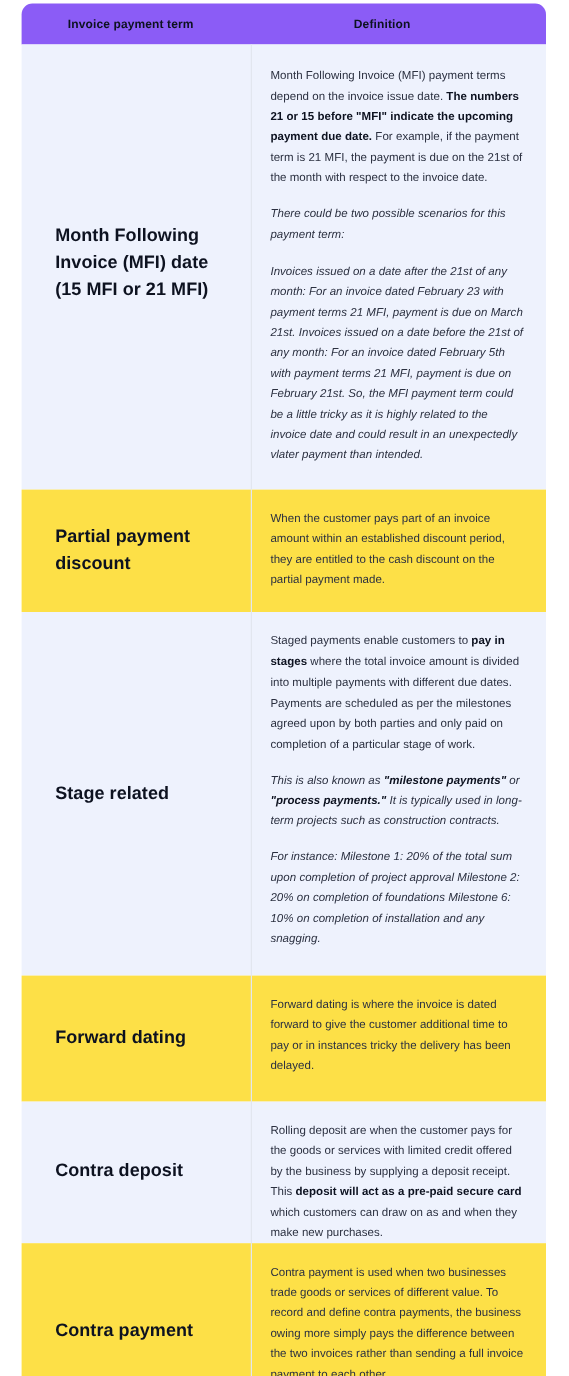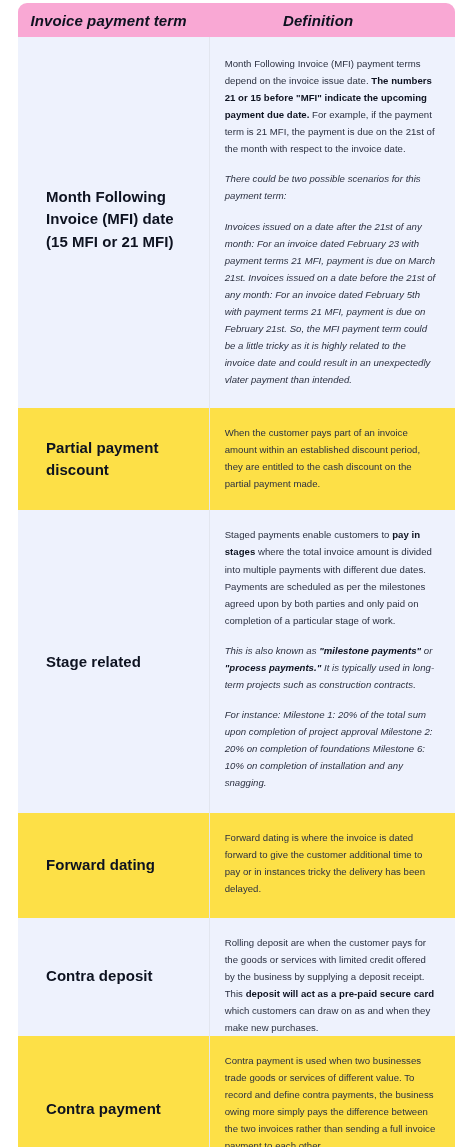--- a/index.html
+++ b/index.html
@@ -28,28 +28,27 @@
     top: 3px;
     width: 437px;
     border-collapse: collapse;
   }
 
   
   .thead-row {
     height: 34px;
   }
   .th {
-    background: #f9a8d4;
-    font-size: 15px;
+    background: #8b5cf6;
+    font-size: 10px;
     font-weight: bold;
     color: #0d1220;
     letter-spacing: 0.1px;
     vertical-align: middle;
     padding: 0;
-    font-style: italic;
   }
   .th-term {
     width: 175px;
     text-align: center;
     border-top-left-radius: 9px;
     padding-right: 10px;
   }
   .th-def {
     width: 262px;
     text-align: center;

